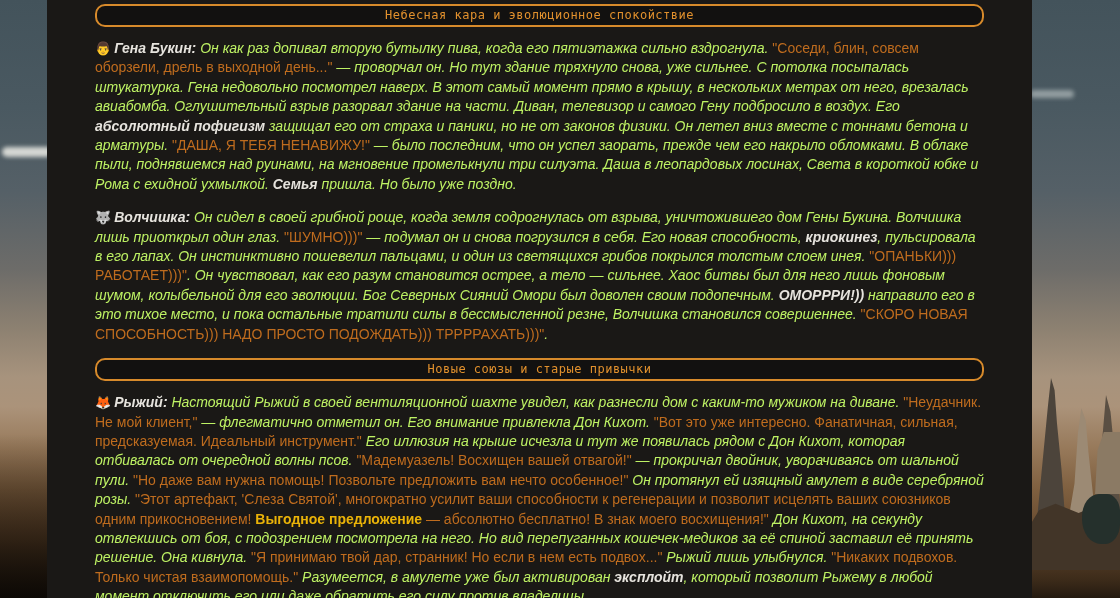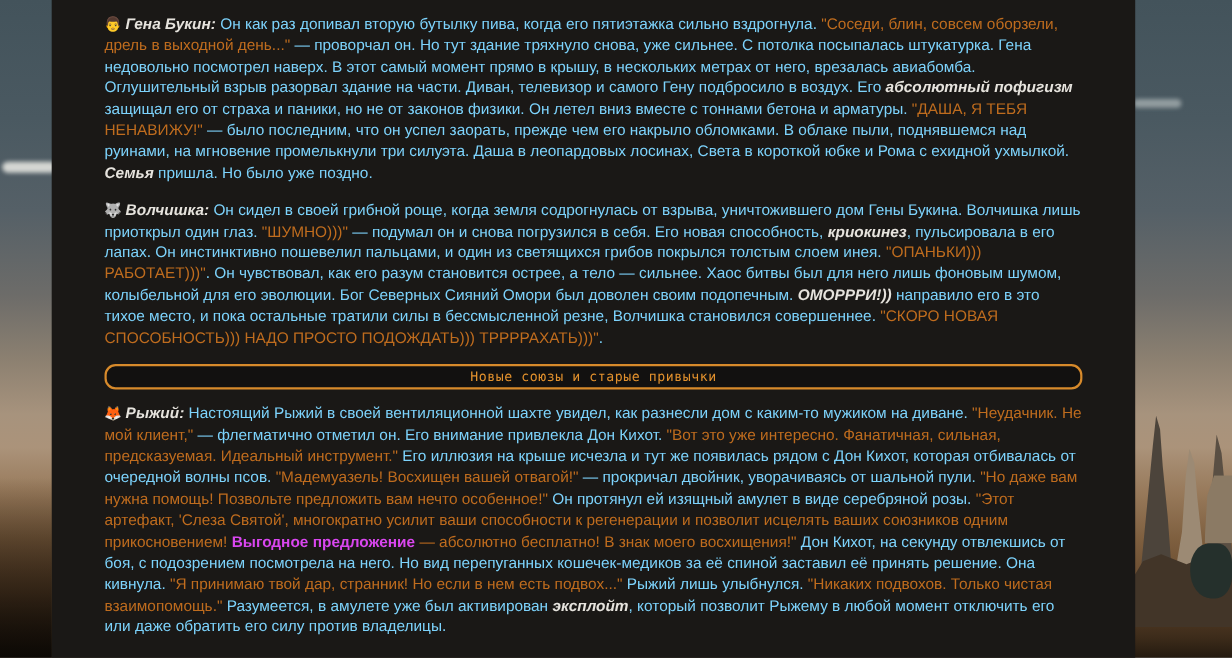--- a/index.html
+++ b/index.html
@@ -40,38 +40,41 @@
   }
   .hdr.later{margin-top:3px;}
   .entry{
     margin:12px 0 14px 0;
     font-size:14px;line-height:19.4px;color:#d3d0ca;
     text-align:left;
   }
   .icon{font-size:13px;margin-right:3px;}
   .r-b,.r-name{font-weight:bold;color:#e6e3dd;font-style:italic;}
   .r-q{color:#bf6c1e;}
-  .r-qb{color:#d946ef;font-weight:bold;}
-  .r-p{color:#7dd3fc;}
+  .r-qb{color:#eab308;font-weight:bold;}
+  .r-p{color:#bef264;font-style:italic;}
 </style>
 </head>
 <body>
 
 <div class="bg-el cloud1"></div>
 <div class="bg-el cloud2"></div>
 <div class="bg-el spire-a"></div>
 <div class="bg-el spire-b"></div>
 <div class="bg-el spire-c"></div>
 <div class="bg-el mesa"></div>
 <div class="bg-el mound"></div>
 <div class="bg-el pond"></div>
 <div class="bg-el lshade"></div>
 
 <div class="panel">
 
+  <div class="hdr">
+    <span>Небесная кара и эволюционное спокойствие</span>
+  </div>
   <div>
       <p class="entry"><span class="icon">👨</span><span class="r-name">Гена Букин:</span><span class="r-p"> Он как раз допивал вторую бутылку пива, когда его пятиэтажка сильно вздрогнула. </span><span class="r-q">"Соседи, блин, совсем оборзели, дрель в выходной день..."</span><span class="r-p"> — проворчал он. Но тут здание тряхнуло снова, уже сильнее. С потолка посыпалась штукатурка. Гена недовольно посмотрел наверх. В этот самый момент прямо в крышу, в нескольких метрах от него, врезалась авиабомба. Оглушительный взрыв разорвал здание на части. Диван, телевизор и самого Гену подбросило в воздух. Его </span><span class="r-b">абсолютный пофигизм</span><span class="r-p"> защищал его от страха и паники, но не от законов физики. Он летел вниз вместе с тоннами бетона и арматуры. </span><span class="r-q">"ДАША, Я ТЕБЯ НЕНАВИЖУ!"</span><span class="r-p"> — было последним, что он успел заорать, прежде чем его накрыло обломками. В облаке пыли, поднявшемся над руинами, на мгновение промелькнули три силуэта. Даша в леопардовых лосинах, Света в короткой юбке и Рома с ехидной ухмылкой. </span><span class="r-b">Семья</span><span class="r-p"> пришла. Но было уже поздно.</span></p>
       <p class="entry"><span class="icon">🐺</span><span class="r-name">Волчишка:</span><span class="r-p"> Он сидел в своей грибной роще, когда земля содрогнулась от взрыва, уничтожившего дом Гены Букина. Волчишка лишь приоткрыл один глаз. </span><span class="r-q">"ШУМНО)))"</span><span class="r-p"> — подумал он и снова погрузился в себя. Его новая способность, </span><span class="r-b">криокинез</span><span class="r-p">, пульсировала в его лапах. Он инстинктивно пошевелил пальцами, и один из светящихся грибов покрылся толстым слоем инея. </span><span class="r-q">"ОПАНЬКИ))) РАБОТАЕТ)))"</span><span class="r-p">. Он чувствовал, как его разум становится острее, а тело — сильнее. Хаос битвы был для него лишь фоновым шумом, колыбельной для его эволюции. Бог Северных Сияний Омори был доволен своим подопечным. </span><span class="r-b">ОМОРРРИ!))</span><span class="r-p"> направило его в это тихое место, и пока остальные тратили силы в бессмысленной резне, Волчишка становился совершеннее. </span><span class="r-q">"СКОРО НОВАЯ СПОСОБНОСТЬ))) НАДО ПРОСТО ПОДОЖДАТЬ))) ТРРРРАХАТЬ)))"</span><span class="r-p">.</span></p>
     </div>
 
   <div class="hdr later">
     <span>Новые союзы и старые привычки</span>
   </div>
   <div>
       <p class="entry"><span class="icon">🦊</span><span class="r-name">Рыжий:</span><span class="r-p"> Настоящий Рыжий в своей вентиляционной шахте увидел, как разнесли дом с каким-то мужиком на диване. </span><span class="r-q">"Неудачник. Не мой клиент,"</span><span class="r-p"> — флегматично отметил он. Его внимание привлекла Дон Кихот. </span><span class="r-q">"Вот это уже интересно. Фанатичная, сильная, предсказуемая. Идеальный инструмент."</span><span class="r-p"> Его иллюзия на крыше исчезла и тут же появилась рядом с Дон Кихот, которая отбивалась от очередной волны псов. </span><span class="r-q">"Мадемуазель! Восхищен вашей отвагой!"</span><span class="r-p"> — прокричал двойник, уворачиваясь от шальной пули. </span><span class="r-q">"Но даже вам нужна помощь! Позвольте предложить вам нечто особенное!"</span><span class="r-p"> Он протянул ей изящный амулет в виде серебряной розы. </span><span class="r-q">"Этот артефакт, 'Слеза Святой', многократно усилит ваши способности к регенерации и позволит исцелять ваших союзников одним прикосновением! </span><span class="r-qb">Выгодное предложение</span><span class="r-q"> — абсолютно бесплатно! В знак моего восхищения!"</span><span class="r-p"> Дон Кихот, на секунду отвлекшись от боя, с подозрением посмотрела на него. Но вид перепуганных кошечек-медиков за её спиной заставил её принять решение. Она кивнула. </span><span class="r-q">"Я принимаю твой дар, странник! Но если в нем есть подвох..."</span><span class="r-p"> Рыжий лишь улыбнулся. </span><span class="r-q">"Никаких подвохов. Только чистая взаимопомощь."</span><span class="r-p"> Разумеется, в амулете уже был активирован </span><span class="r-b">эксплойт</span><span class="r-p">, который позволит Рыжему в любой момент отключить его или даже обратить его силу против владелицы.</span></p>

